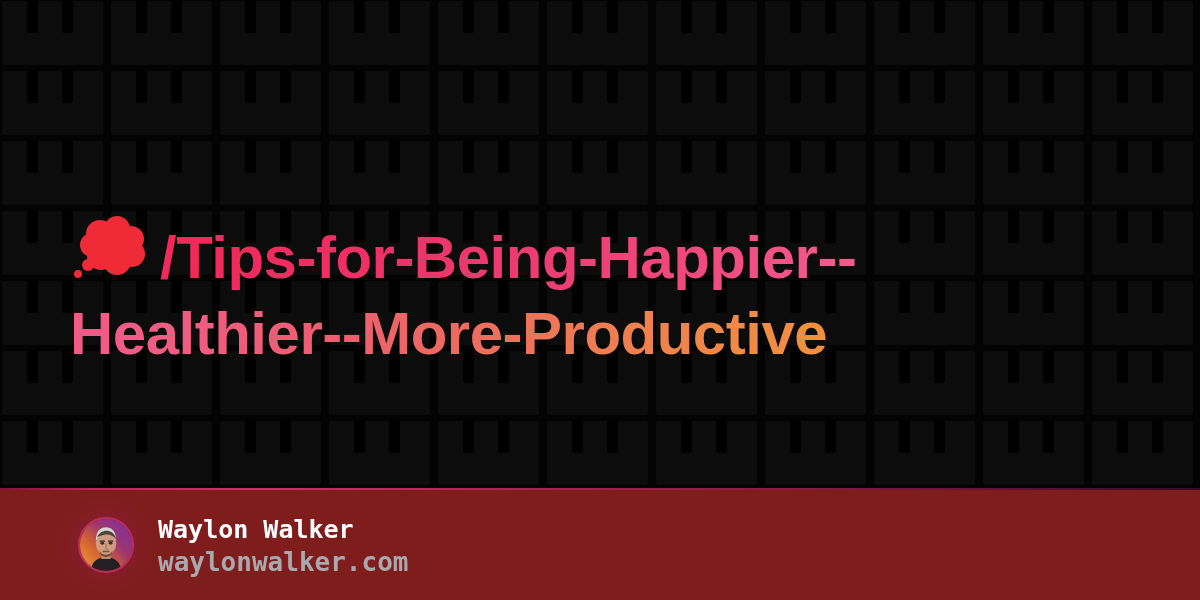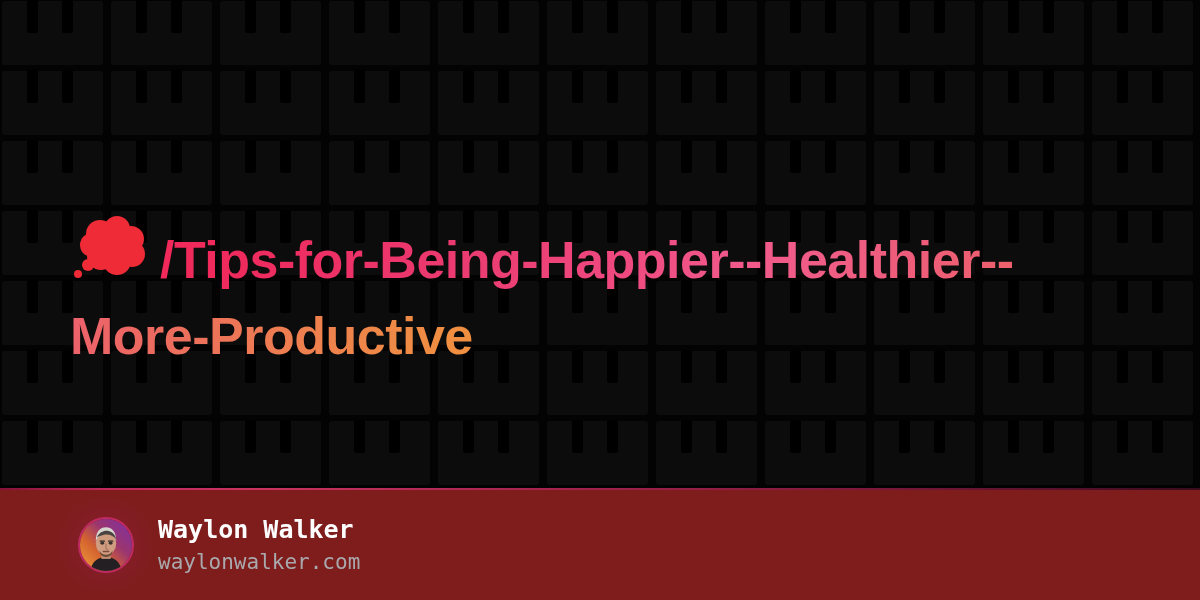--- a/index.html
+++ b/index.html
@@ -39,21 +39,21 @@
     display: flex;
     align-items: flex-start;
     gap: 0px;
   }
   #title-line-wrap {
     width: 1000px;
   }
   .title-text {
     font-family: "Liberation Sans", sans-serif;
     font-weight: bold;
-    font-size: 52px;
+    font-size: 60px;
     line-height: 76px;
     letter-spacing: -0.5px;
     margin: 0;
     background-image: linear-gradient(100deg,
         #f2295b 0%,
         #ef2a5c 6%,
         #ec3268 16%,
         #eb3d72 26%,
         #ef487f 36%,
         #f1598b 46%,
@@ -152,22 +152,22 @@
   #author-name {
     font-family: "DejaVu Sans Mono", "Liberation Mono", monospace;
     font-weight: bold;
     font-size: 25px;
     line-height: 30px;
     color: #fdfdfd;
     letter-spacing: 0px;
   }
   #author-site {
     font-family: "DejaVu Sans Mono", "Liberation Mono", monospace;
-    font-weight: normal;
-    font-size: 21px;
+    font-weight: bold;
+    font-size: 26px;
     line-height: 26px;
     color: #a9a9ad;
     letter-spacing: 0px;
   }
   #spacer { flex: 1 1 auto; }
   #post-date {
     font-family: "Liberation Sans", sans-serif;
     font-size: 23px;
     color: #c3c3c7;
     letter-spacing: 0.2px;

